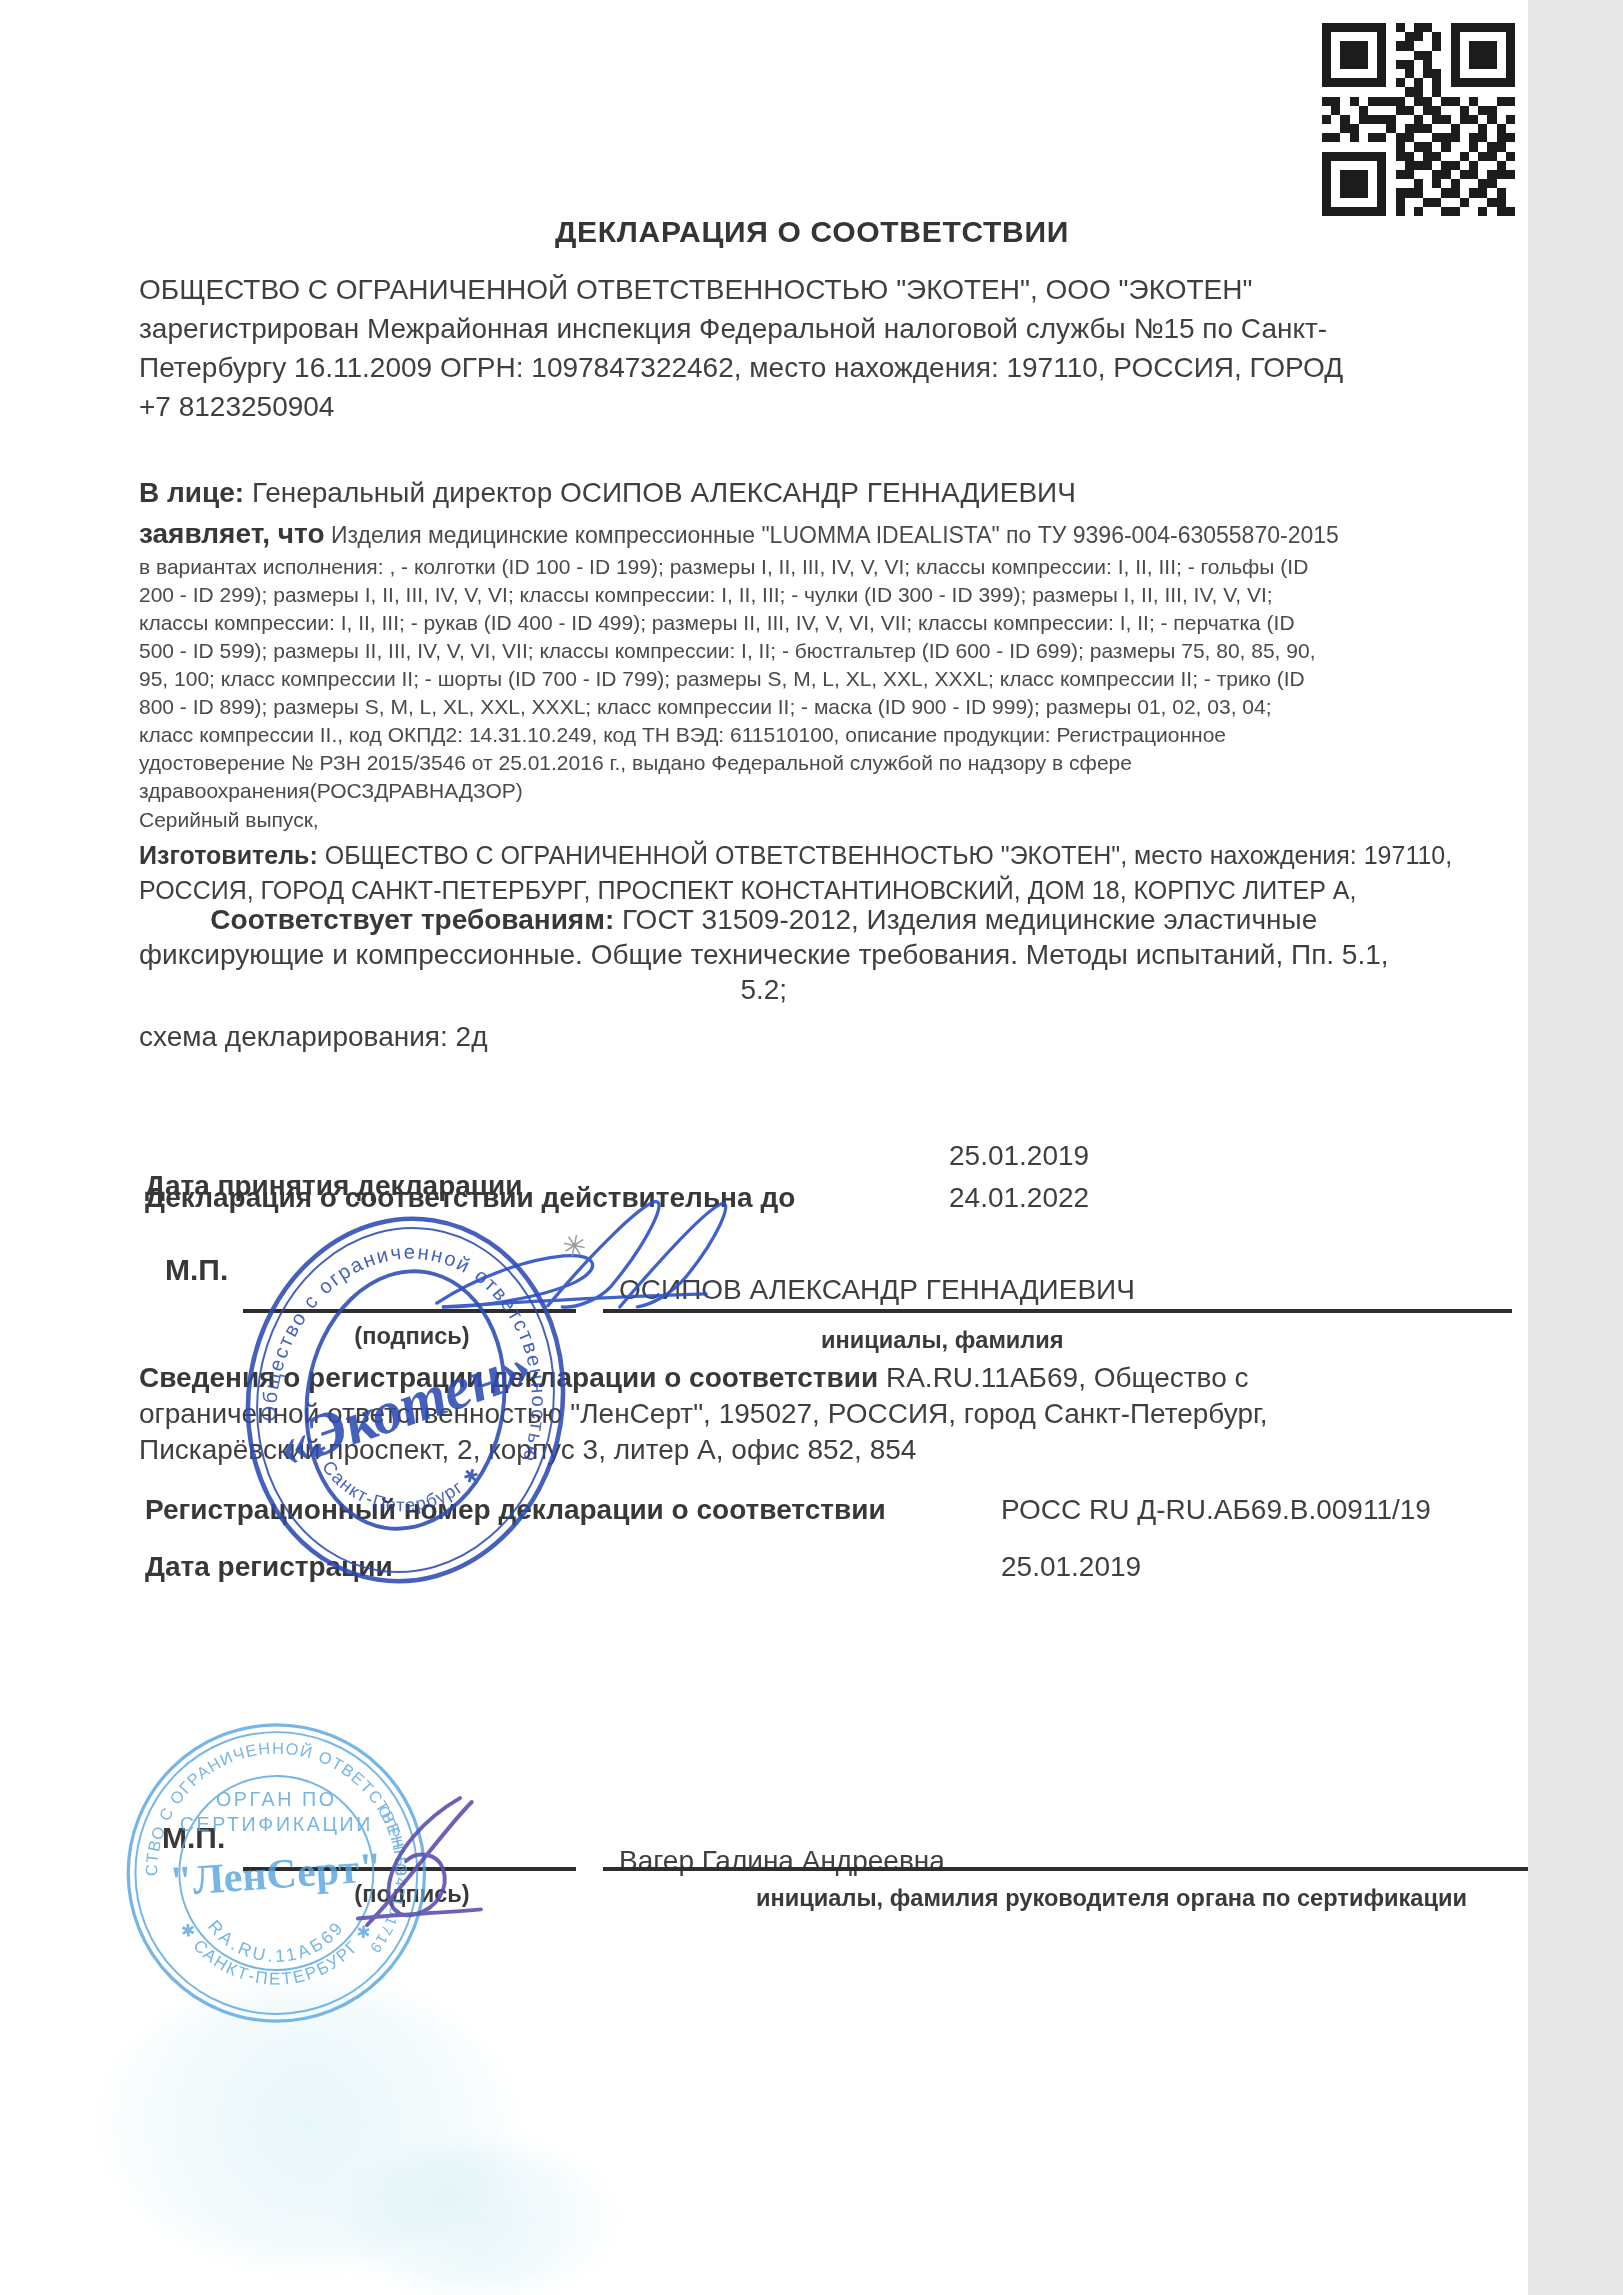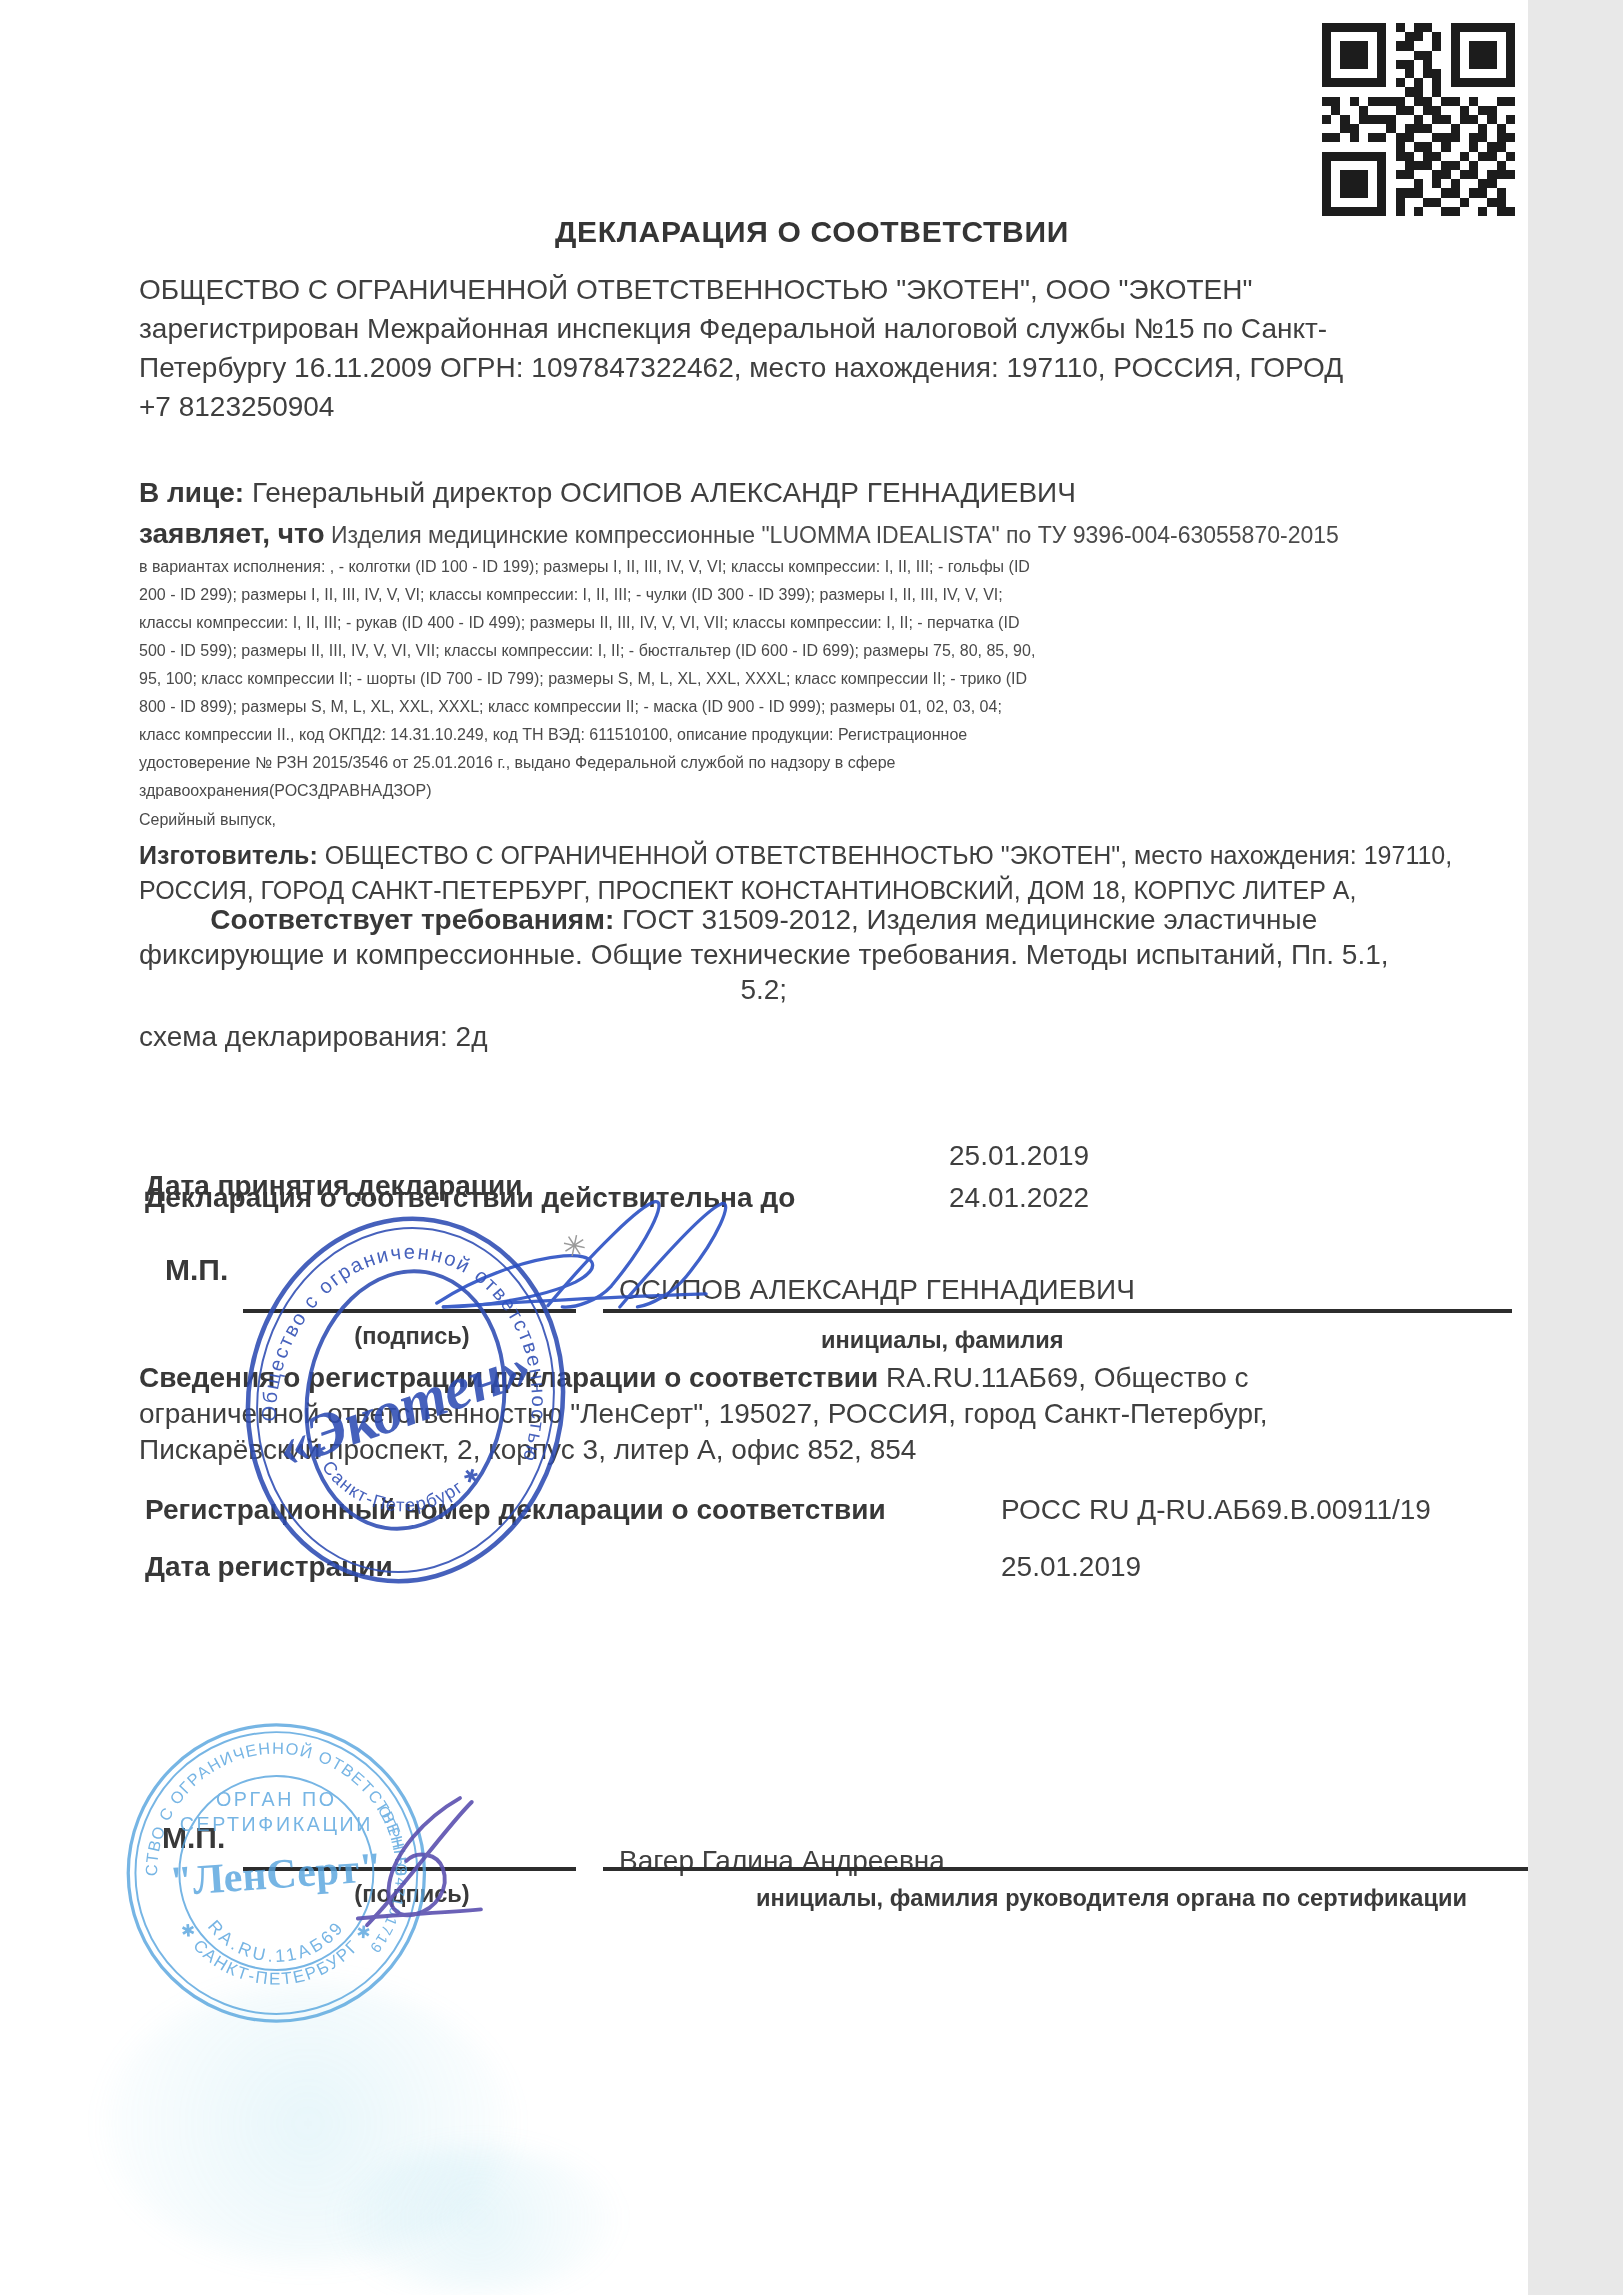--- a/index.html
+++ b/index.html
@@ -8,21 +8,21 @@
     width:1528px;height:2295px;
     background:#ffffff;
     overflow:hidden;
     font-family:"Liberation Sans", sans-serif;
     color:#3f3f3f;
   }
   .abs{position:absolute;}
   .nowrap{white-space:nowrap;}
   .t-large{font-size:28px;line-height:39px;}
   .t-med{font-size:25px;line-height:35px;}
-  .t-small{font-size:16px;line-height:28px;}
+  .t-small{font-size:21px;line-height:28px;}
   .lbl{font-weight:bold;color:#383838;}
   .caption{font-weight:bold;font-size:23.6px;color:#3a3a3a;}
   #title{
     left:0;top:215px;width:1624px;text-align:center;
     font-size:30px;font-weight:bold;color:#353535;letter-spacing:0.7px;
   }
   .lines-block .ln{white-space:nowrap;}
   #declarant{left:139px;top:270px;}
   #declarant .ln{height:39px;}
   #person-line{left:139px;top:473px;}

